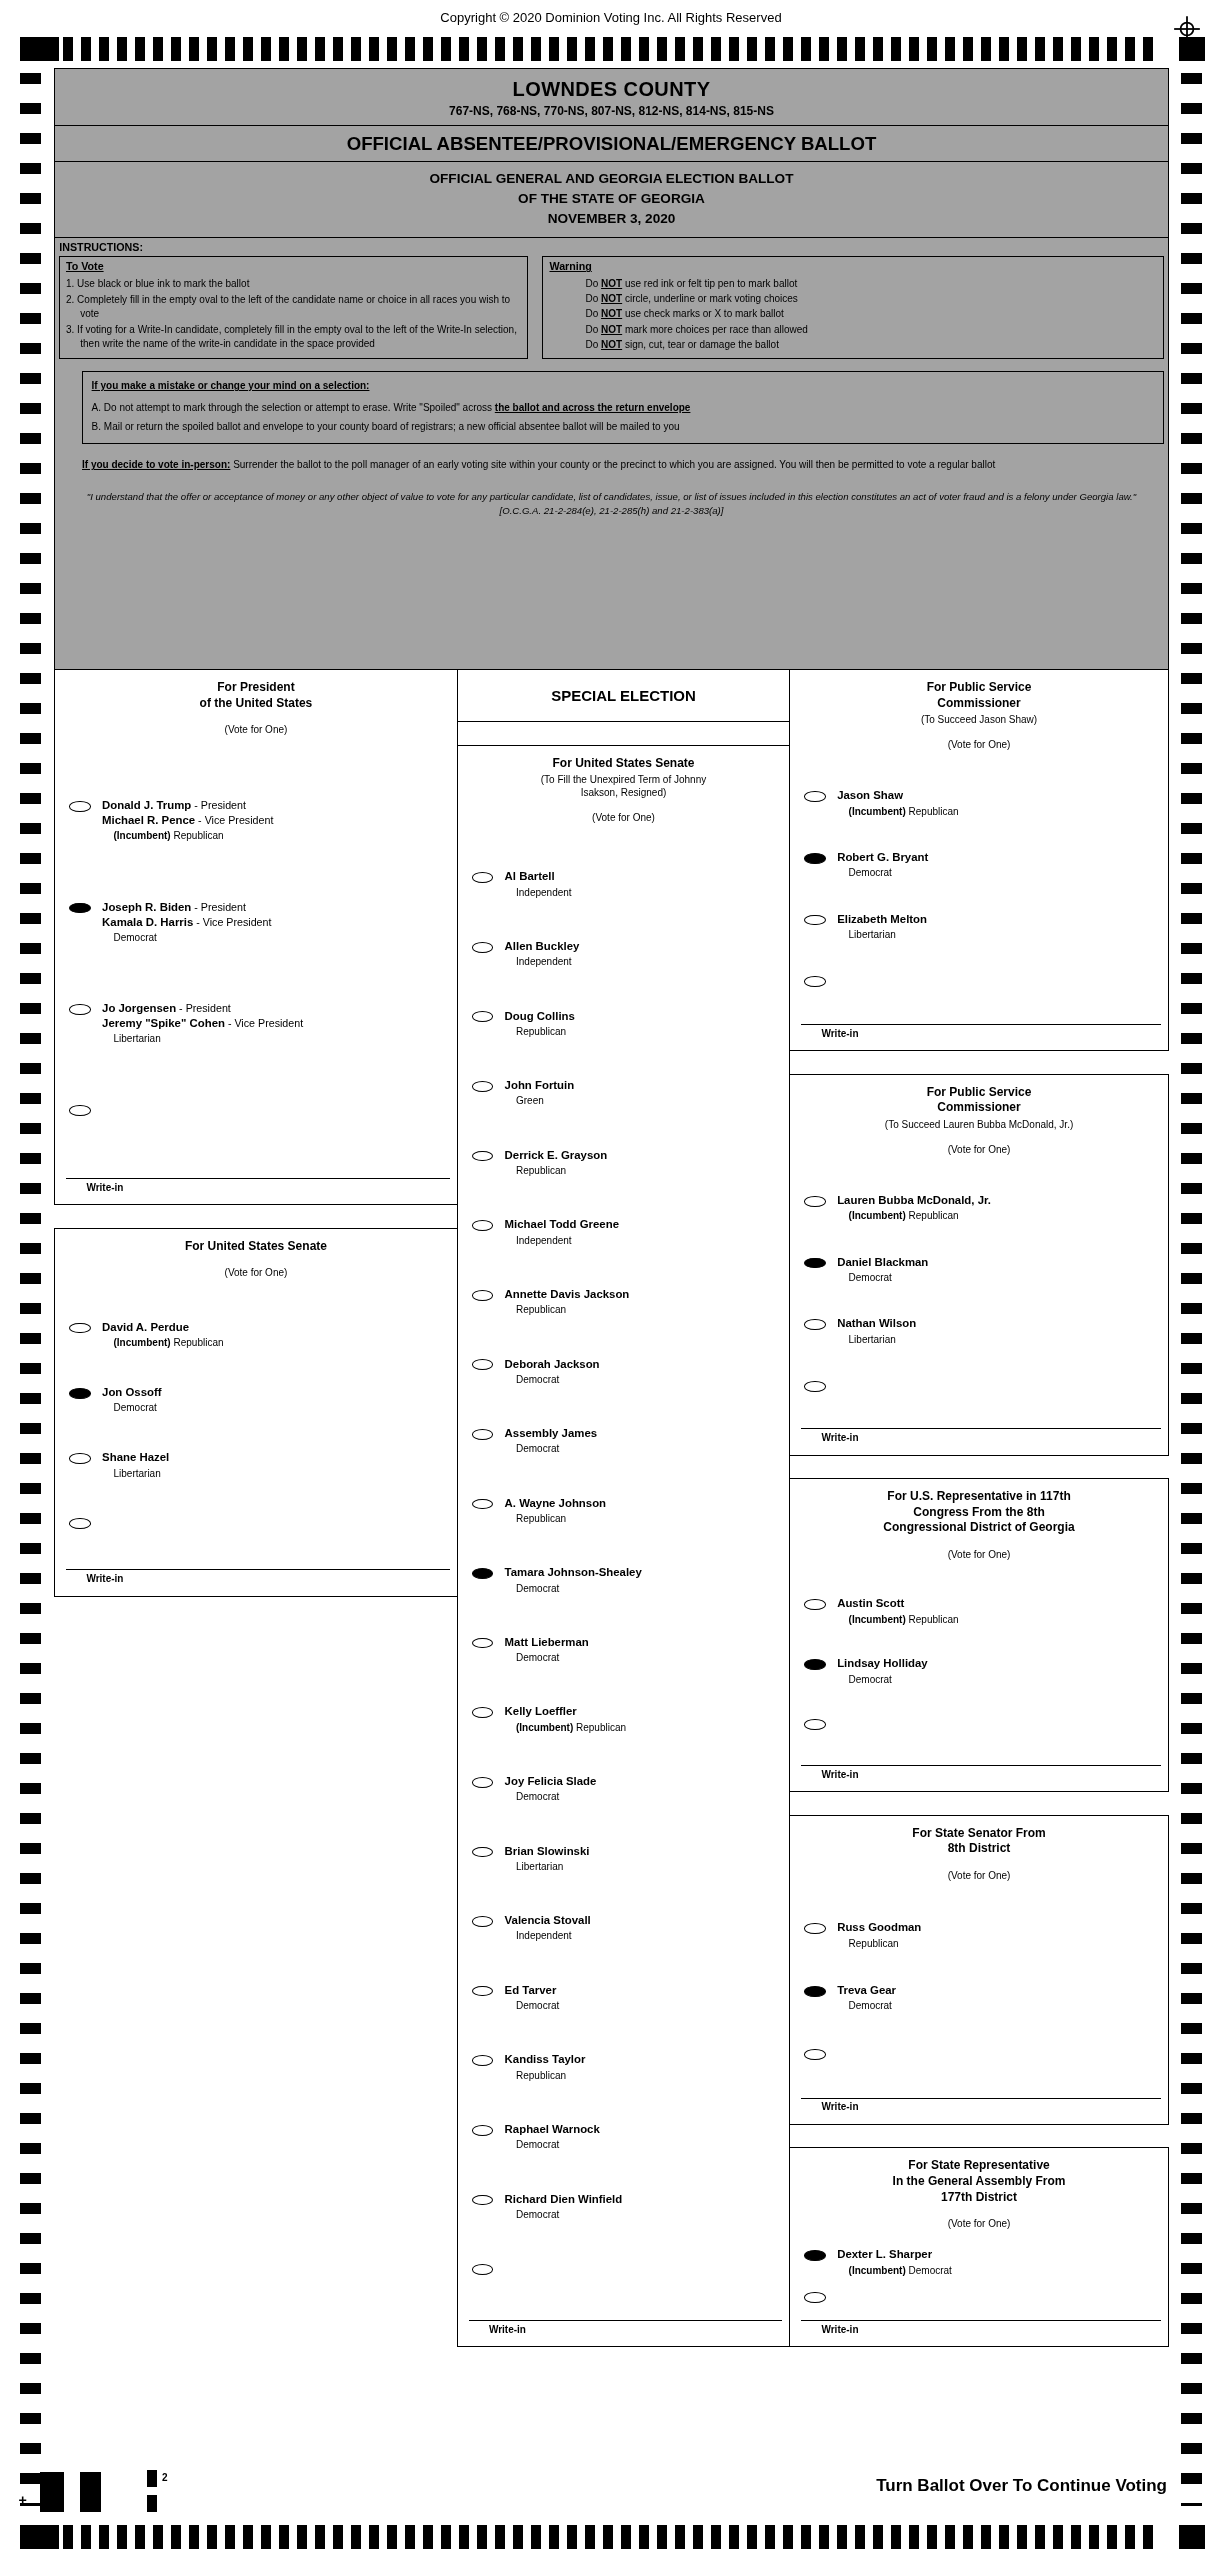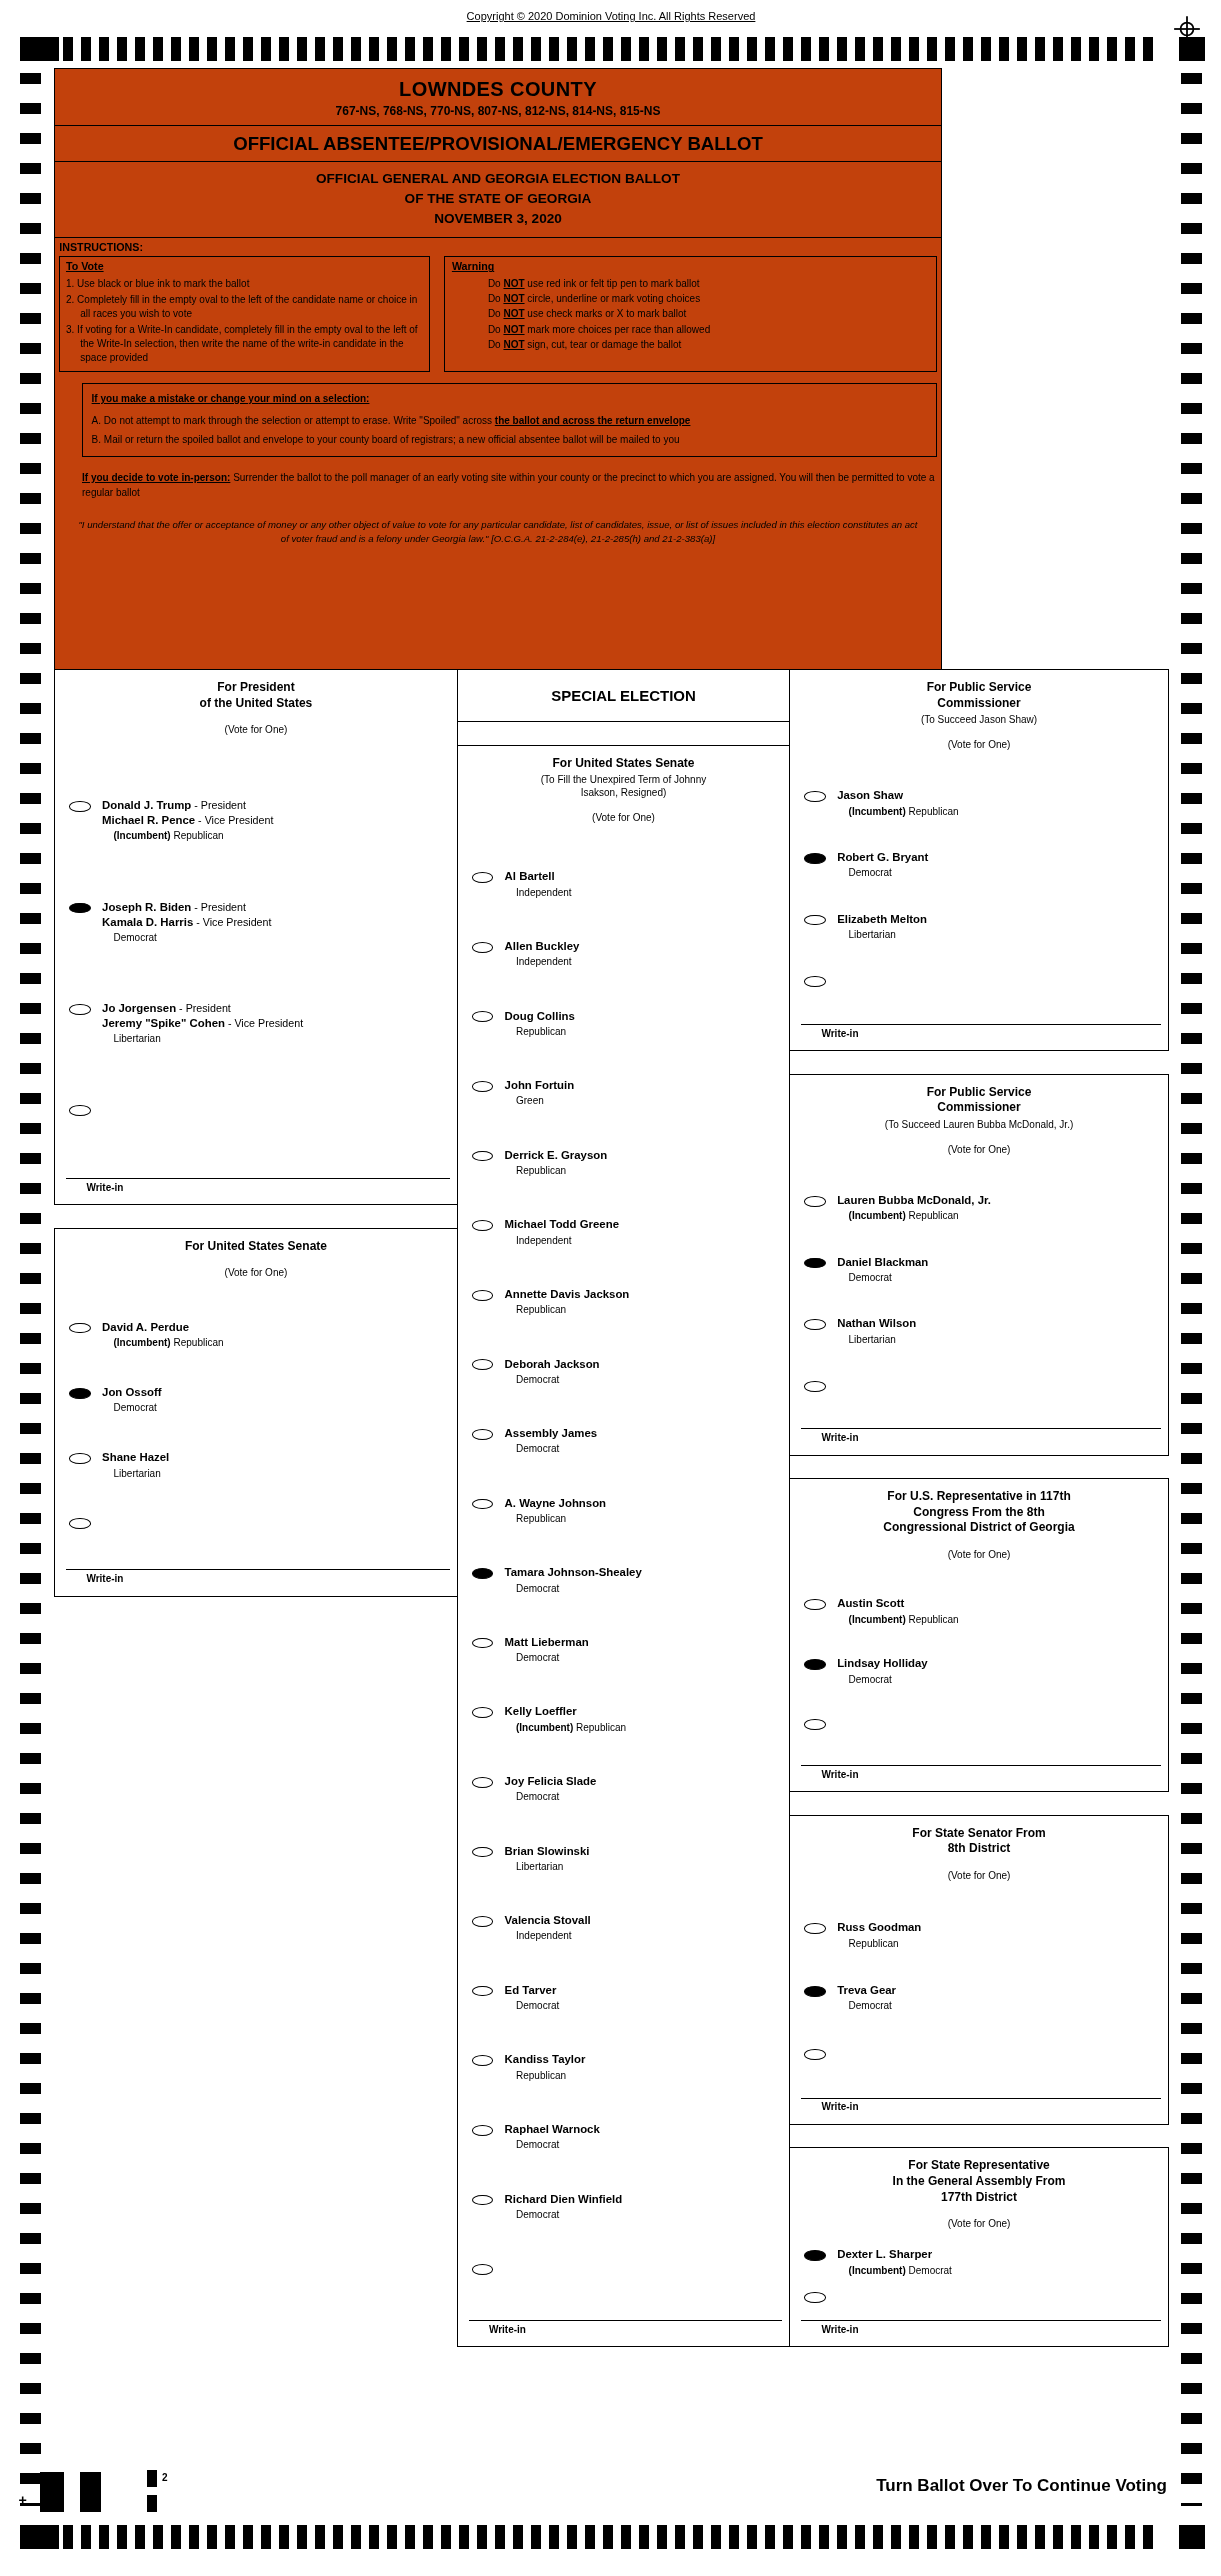--- a/index.html
+++ b/index.html
@@ -4,42 +4,42 @@
 <style>
   * { margin:0; padding:0; box-sizing:border-box; }
   html,body { background:#e8e8e8; }
   .page {
     position:relative; width:1222px; height:2576px; background:#ffffff;
     font-family:"Liberation Sans", sans-serif; color:#000; overflow:hidden; margin:0 auto;
   }
   .bu { font-weight:bold; text-decoration:underline; }
 
   
-  .copyright { position:absolute; top:10px; left:0; right:0; text-align:center; font-size:11px;text-decoration:underline; }
+  .copyright { position:absolute; top:10px; left:0; right:0; text-align:center; font-size:13px; }
   .regmark { position:absolute; left:1172px; top:14.3px; }
 
   
   .timing-top, .timing-bottom {
     position:absolute; left:63px; width:1092px; height:24px;
     background:repeating-linear-gradient(to right, #000 0 10px, transparent 10px 18px);
   }
   .timing-top { top:37px; } .timing-bottom { top:2525px; }
   .corner { position:absolute; background:#000; height:24px; }
   .corner.tl { left:20px; top:37px; width:39px; }
   .corner.tr { left:1179px; top:37px; width:26px; }
   .corner.bl { left:20px; top:2525px; width:39px; }
   .corner.br { left:1179px; top:2525px; width:26px; }
   .timing-left, .timing-right {
     position:absolute; top:73px; width:21.4px; height:2433px;
     background:repeating-linear-gradient(to bottom, #000 0 11.4px, transparent 11.4px 30px);
   }
   .timing-left { left:20px; } .timing-right { left:1181px; }
 
   
-  .frame { position:absolute; left:54px; top:68px; width:888px; height:603px; border:1.4px solid #000; background:#c2410c; }
+  .frame { position:absolute; left:54px; top:68px; width:1115px; height:603px; border:1.4px solid #000; background:#a3a3a3; }
   .county-block { text-align:center; padding:8.6px 0 7.1px; border-bottom:1.4px solid #000; }
   .county { font-weight:bold; font-size:20px; letter-spacing:0.4px; }
   .precincts { font-weight:bold; font-size:12px; margin-top:3.6px; }
   .ballot-title { text-align:center; font-weight:bold; font-size:18.6px; padding:6.4px 0; border-bottom:1.4px solid #000; }
   .election-block { text-align:center; font-weight:bold; font-size:13.6px; line-height:1.45; padding:7.1px 0 8.6px; border-bottom:1.4px solid #000; }
   .instr-heading { font-weight:bold; font-size:10.7px; padding:3.6px 4.3px 2.1px; }
   .instr-row { display:flex; gap:14px; padding:0 3.6px;justify-content:space-between; }
   .ibox { border:1.4px solid #000; padding:2.9px 6.4px 6.4px; font-size:10px; line-height:1.4; }
   .ibox.tovote { width:43%; }
   .ibox.warnbox { width:57%; }

